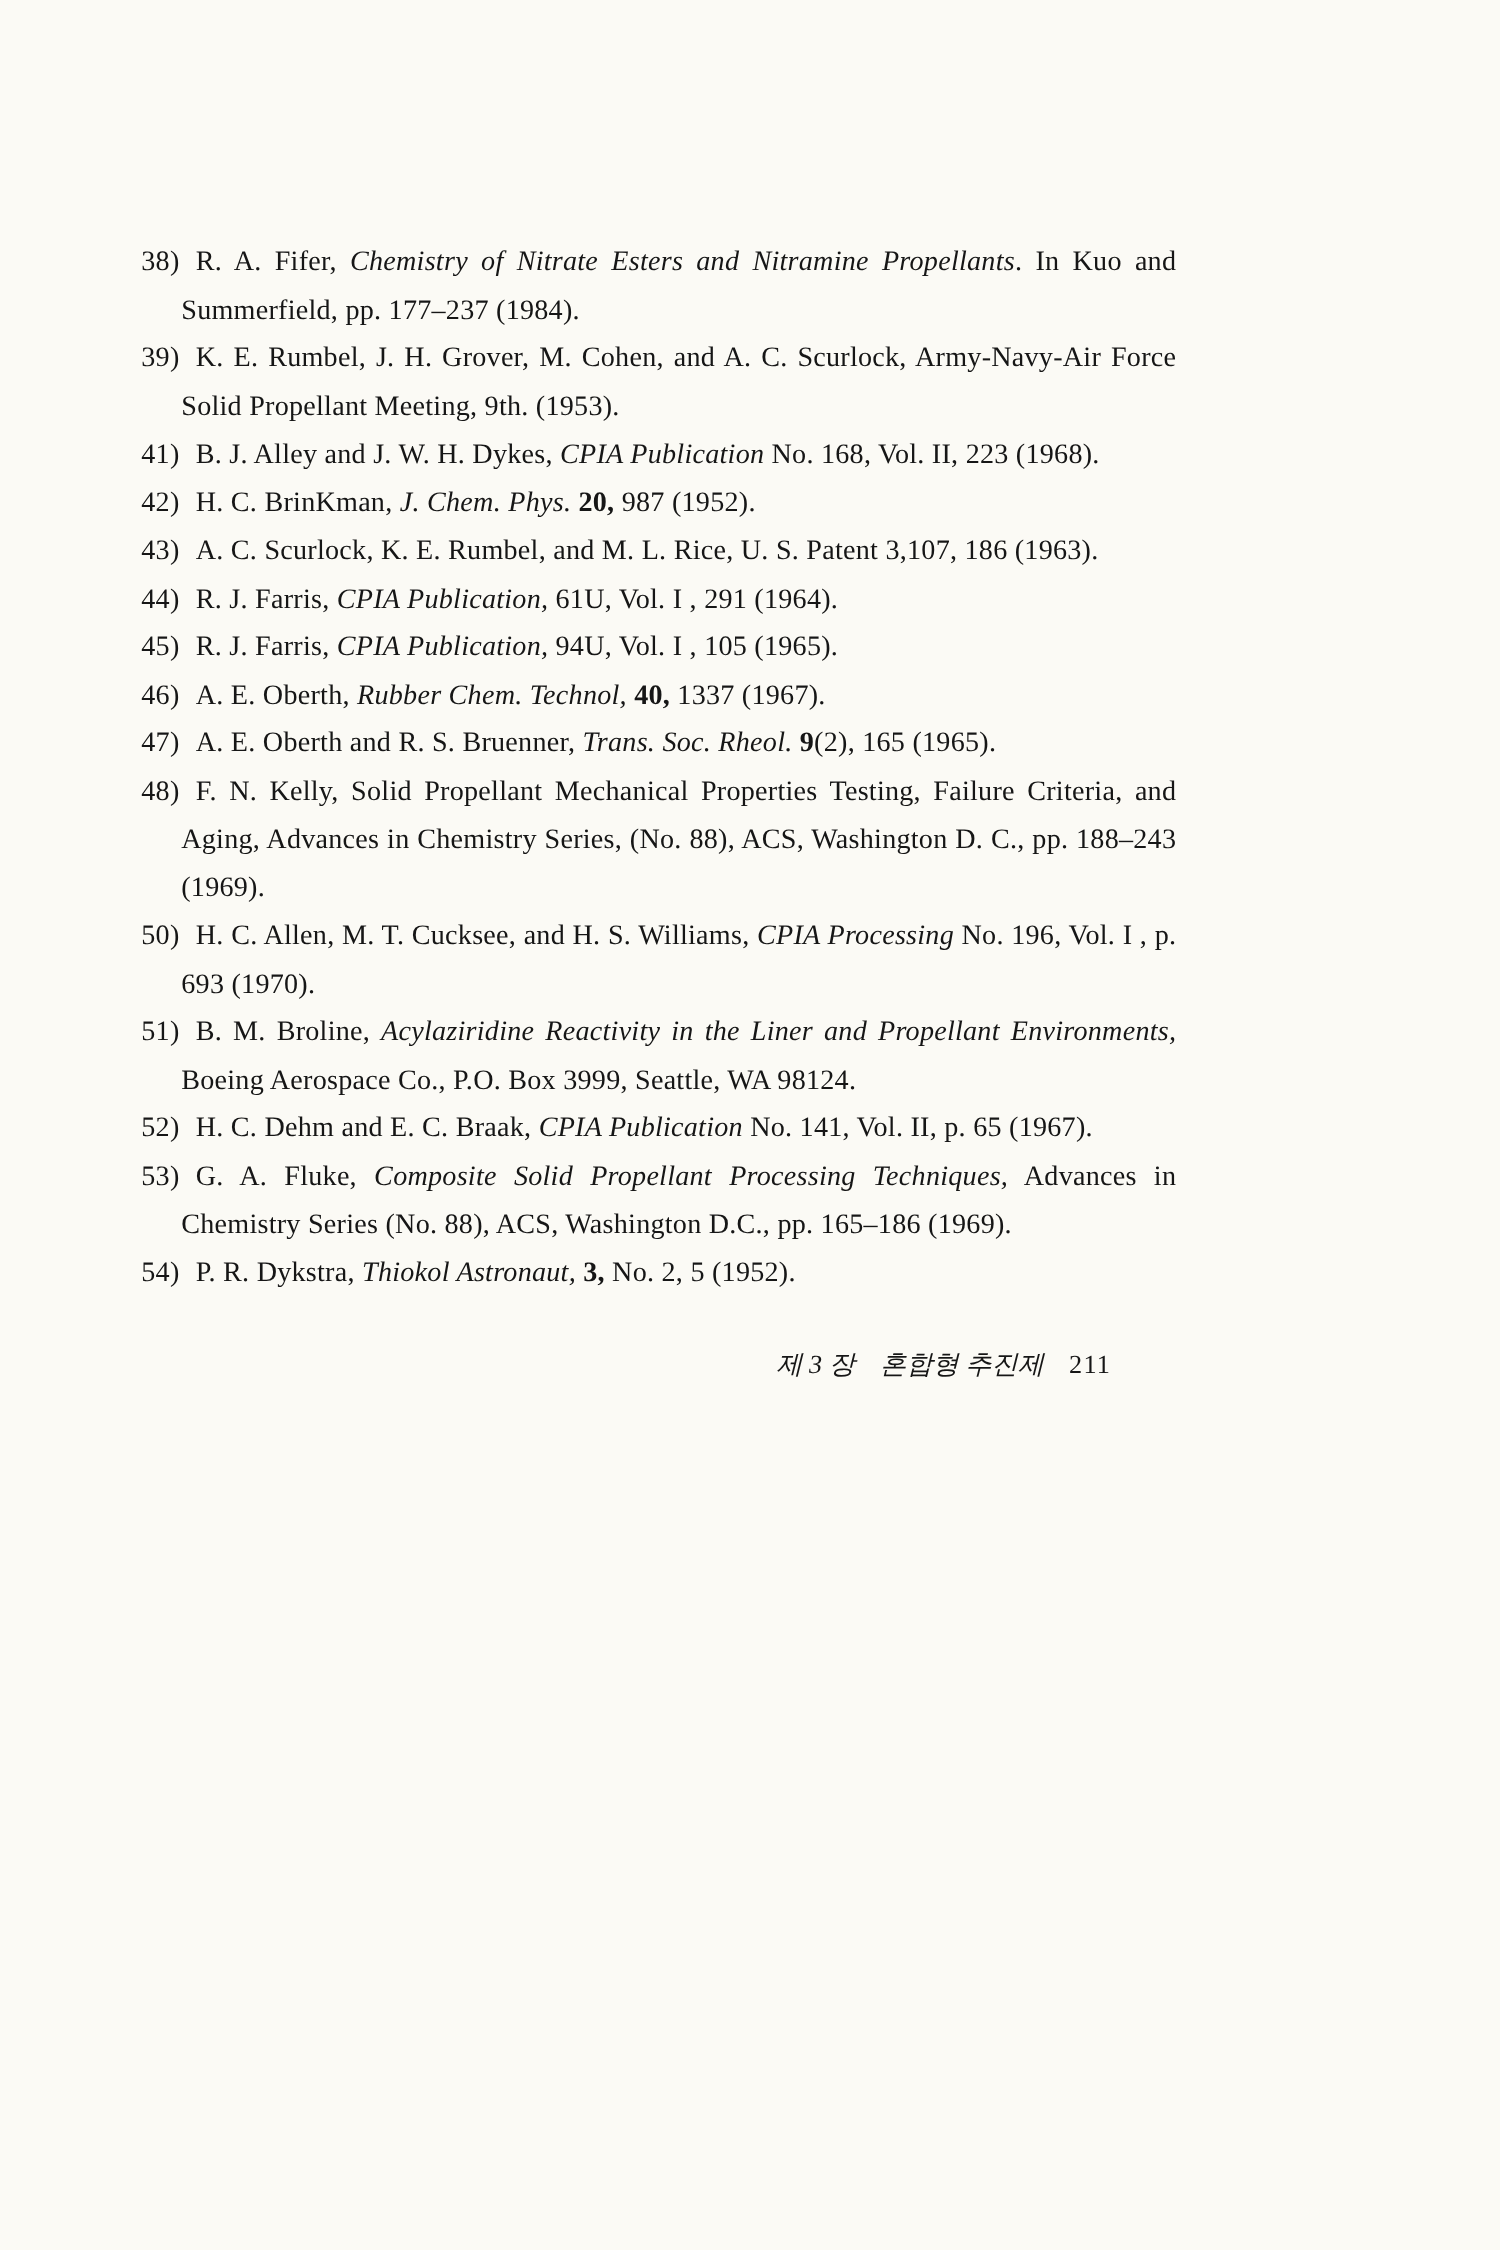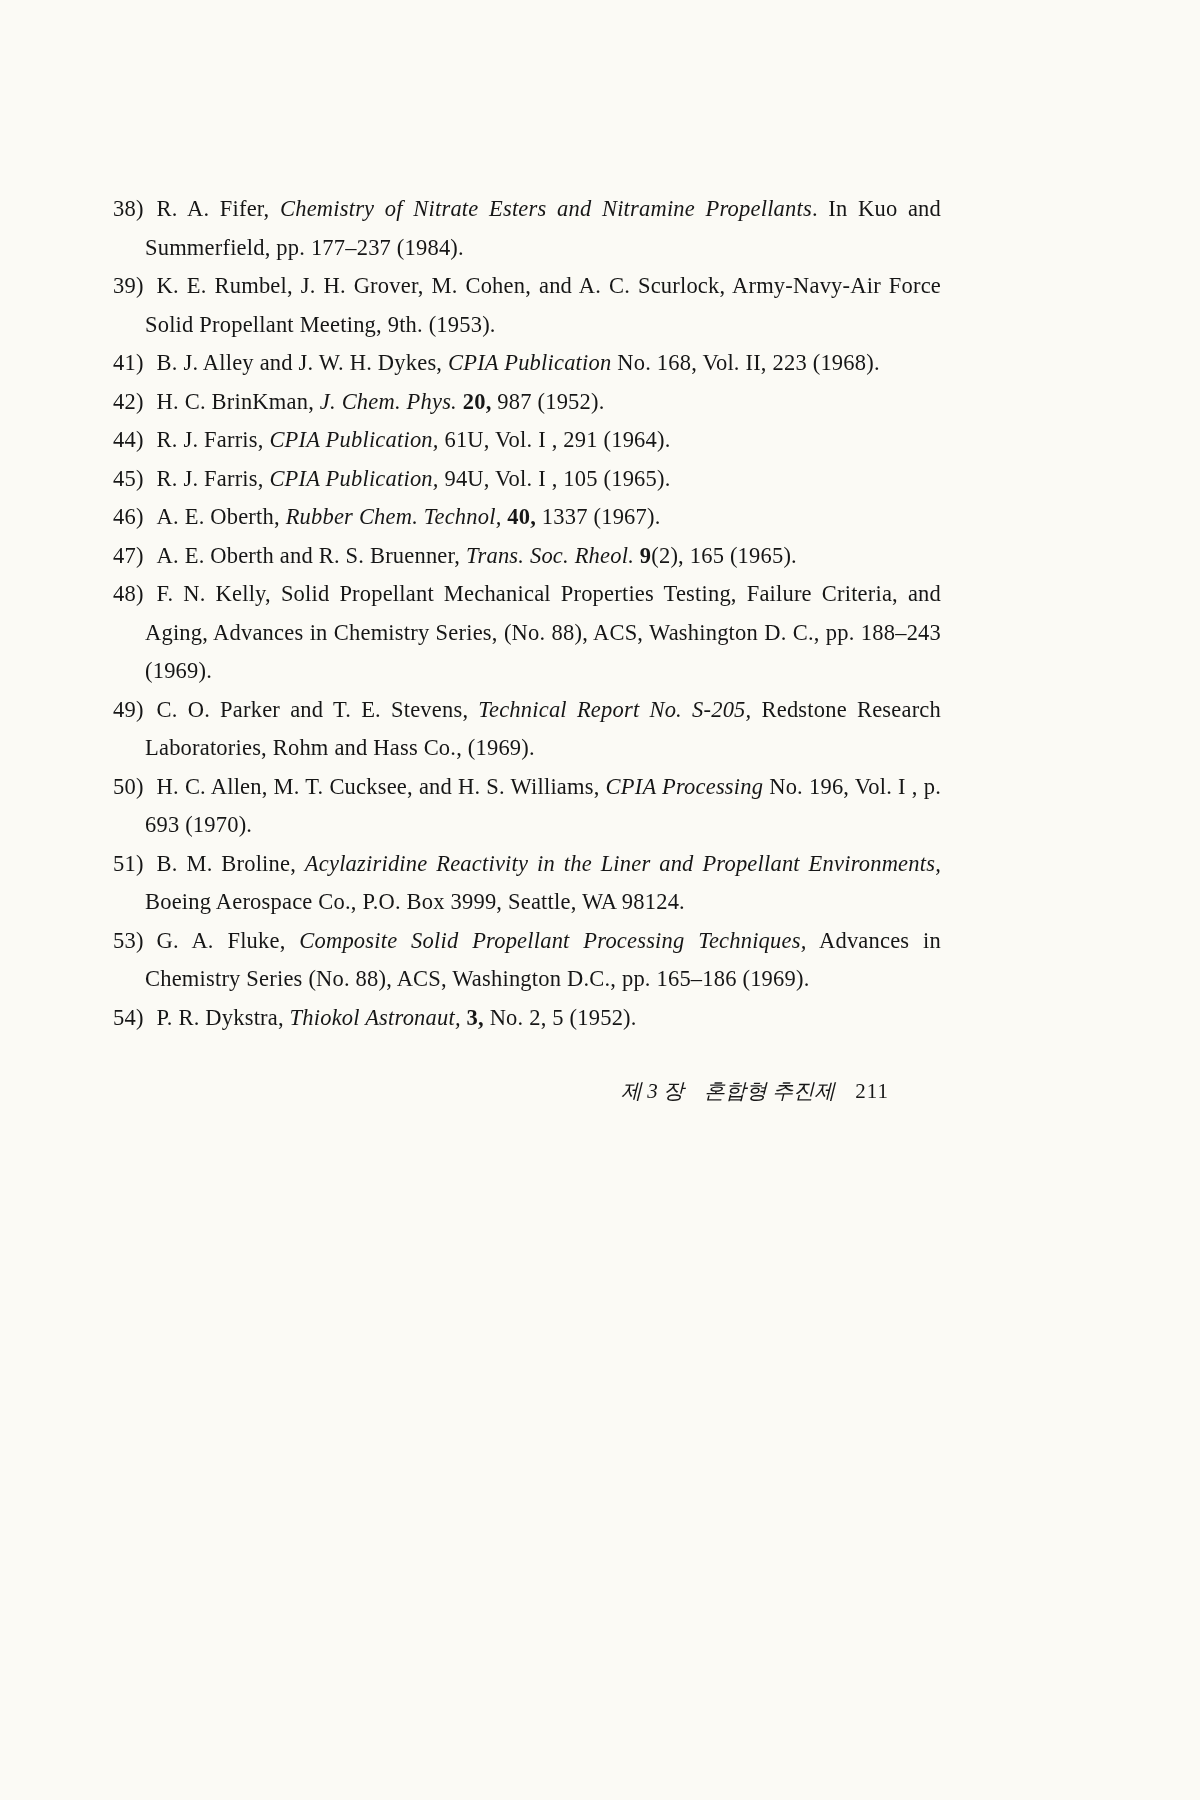--- a/index.html
+++ b/index.html
@@ -60,28 +60,29 @@
 </head>
 <body>
 
 <div class="page">
 
   <main class="refs">
       <p class="ref"><span class="ref-num">38)</span><span>R. A. Fifer, </span><span class="it">Chemistry of Nitrate Esters and Nitramine Propellants</span><span>. In Kuo and Summerfield, pp. 177–237 (1984).</span></p>
       <p class="ref"><span class="ref-num">39)</span><span>K. E. Rumbel, J. H. Grover, M. Cohen, and A. C. Scurlock, Army-Navy-Air Force Solid Propellant Meeting, 9th. (1953).</span></p>
       <p class="ref"><span class="ref-num">41)</span><span>B. J. Alley and J. W. H. Dykes, </span><span class="it">CPIA Publication</span><span> No. 168, Vol. II, 223 (1968).</span></p>
       <p class="ref"><span class="ref-num">42)</span><span>H. C. BrinKman, </span><span class="it">J. Chem. Phys.</span><span> </span><span class="bd">20,</span><span> 987 (1952).</span></p>
+      <p class="ref"><span class="ref-num">43)</span><span>A. C. Scurlock, K. E. Rumbel, and M. L. Rice, U. S. Patent 3,107, 186 (1963).</span></p>
       <p class="ref"><span class="ref-num">44)</span><span>R. J. Farris, </span><span class="it">CPIA Publication,</span><span> 61U, Vol. I , 291 (1964).</span></p>
       <p class="ref"><span class="ref-num">45)</span><span>R. J. Farris, </span><span class="it">CPIA Publication,</span><span> 94U, Vol. I , 105 (1965).</span></p>
       <p class="ref"><span class="ref-num">46)</span><span>A. E. Oberth, </span><span class="it">Rubber Chem. Technol,</span><span> </span><span class="bd">40,</span><span> 1337 (1967).</span></p>
       <p class="ref"><span class="ref-num">47)</span><span>A. E. Oberth and R. S. Bruenner, </span><span class="it">Trans. Soc. Rheol.</span><span> </span><span class="bd">9</span><span>(2), 165 (1965).</span></p>
       <p class="ref"><span class="ref-num">48)</span><span>F. N. Kelly, Solid Propellant Mechanical Properties Testing, Failure Criteria, and Aging, Advances in Chemistry Series, (No. 88), ACS, Washington D. C., pp. 188–243 (1969).</span></p>
-      <p class="ref"><span class="ref-num">49)</span><span>C. O. Parker and T. E. Stevens, </span><span class="it">Technical Report No. S-205,</span><span> Redstone Research Laboratories, Rohm and Hass Co., (1969).</span></p>
       <p class="ref"><span class="ref-num">50)</span><span>H. C. Allen, M. T. Cucksee, and H. S. Williams, </span><span class="it">CPIA Processing</span><span> No. 196, Vol. I , p. 693 (1970).</span></p>
       <p class="ref"><span class="ref-num">51)</span><span>B. M. Broline, </span><span class="it">Acylaziridine Reactivity in the Liner and Propellant Environments,</span><span> Boeing Aerospace Co., P.O. Box 3999, Seattle, WA 98124.</span></p>
+      <p class="ref"><span class="ref-num">52)</span><span>H. C. Dehm and E. C. Braak, </span><span class="it">CPIA Publication</span><span> No. 141, Vol. II, p. 65 (1967).</span></p>
       <p class="ref"><span class="ref-num">53)</span><span>G. A. Fluke, </span><span class="it">Composite Solid Propellant Processing Techniques,</span><span> Advances in Chemistry Series (No. 88), ACS, Washington D.C., pp. 165–186 (1969).</span></p>
       <p class="ref"><span class="ref-num">54)</span><span>P. R. Dykstra, </span><span class="it">Thiokol Astronaut,</span><span> </span><span class="bd">3,</span><span> No. 2, 5 (1952).</span></p>
     </main>
 
   <footer class="footer">
     <span class="kr">제 3 장</span><span class="kr">혼합형 추진제</span><span class="pagenum">211</span>
   </footer>
 
 </div>
 

